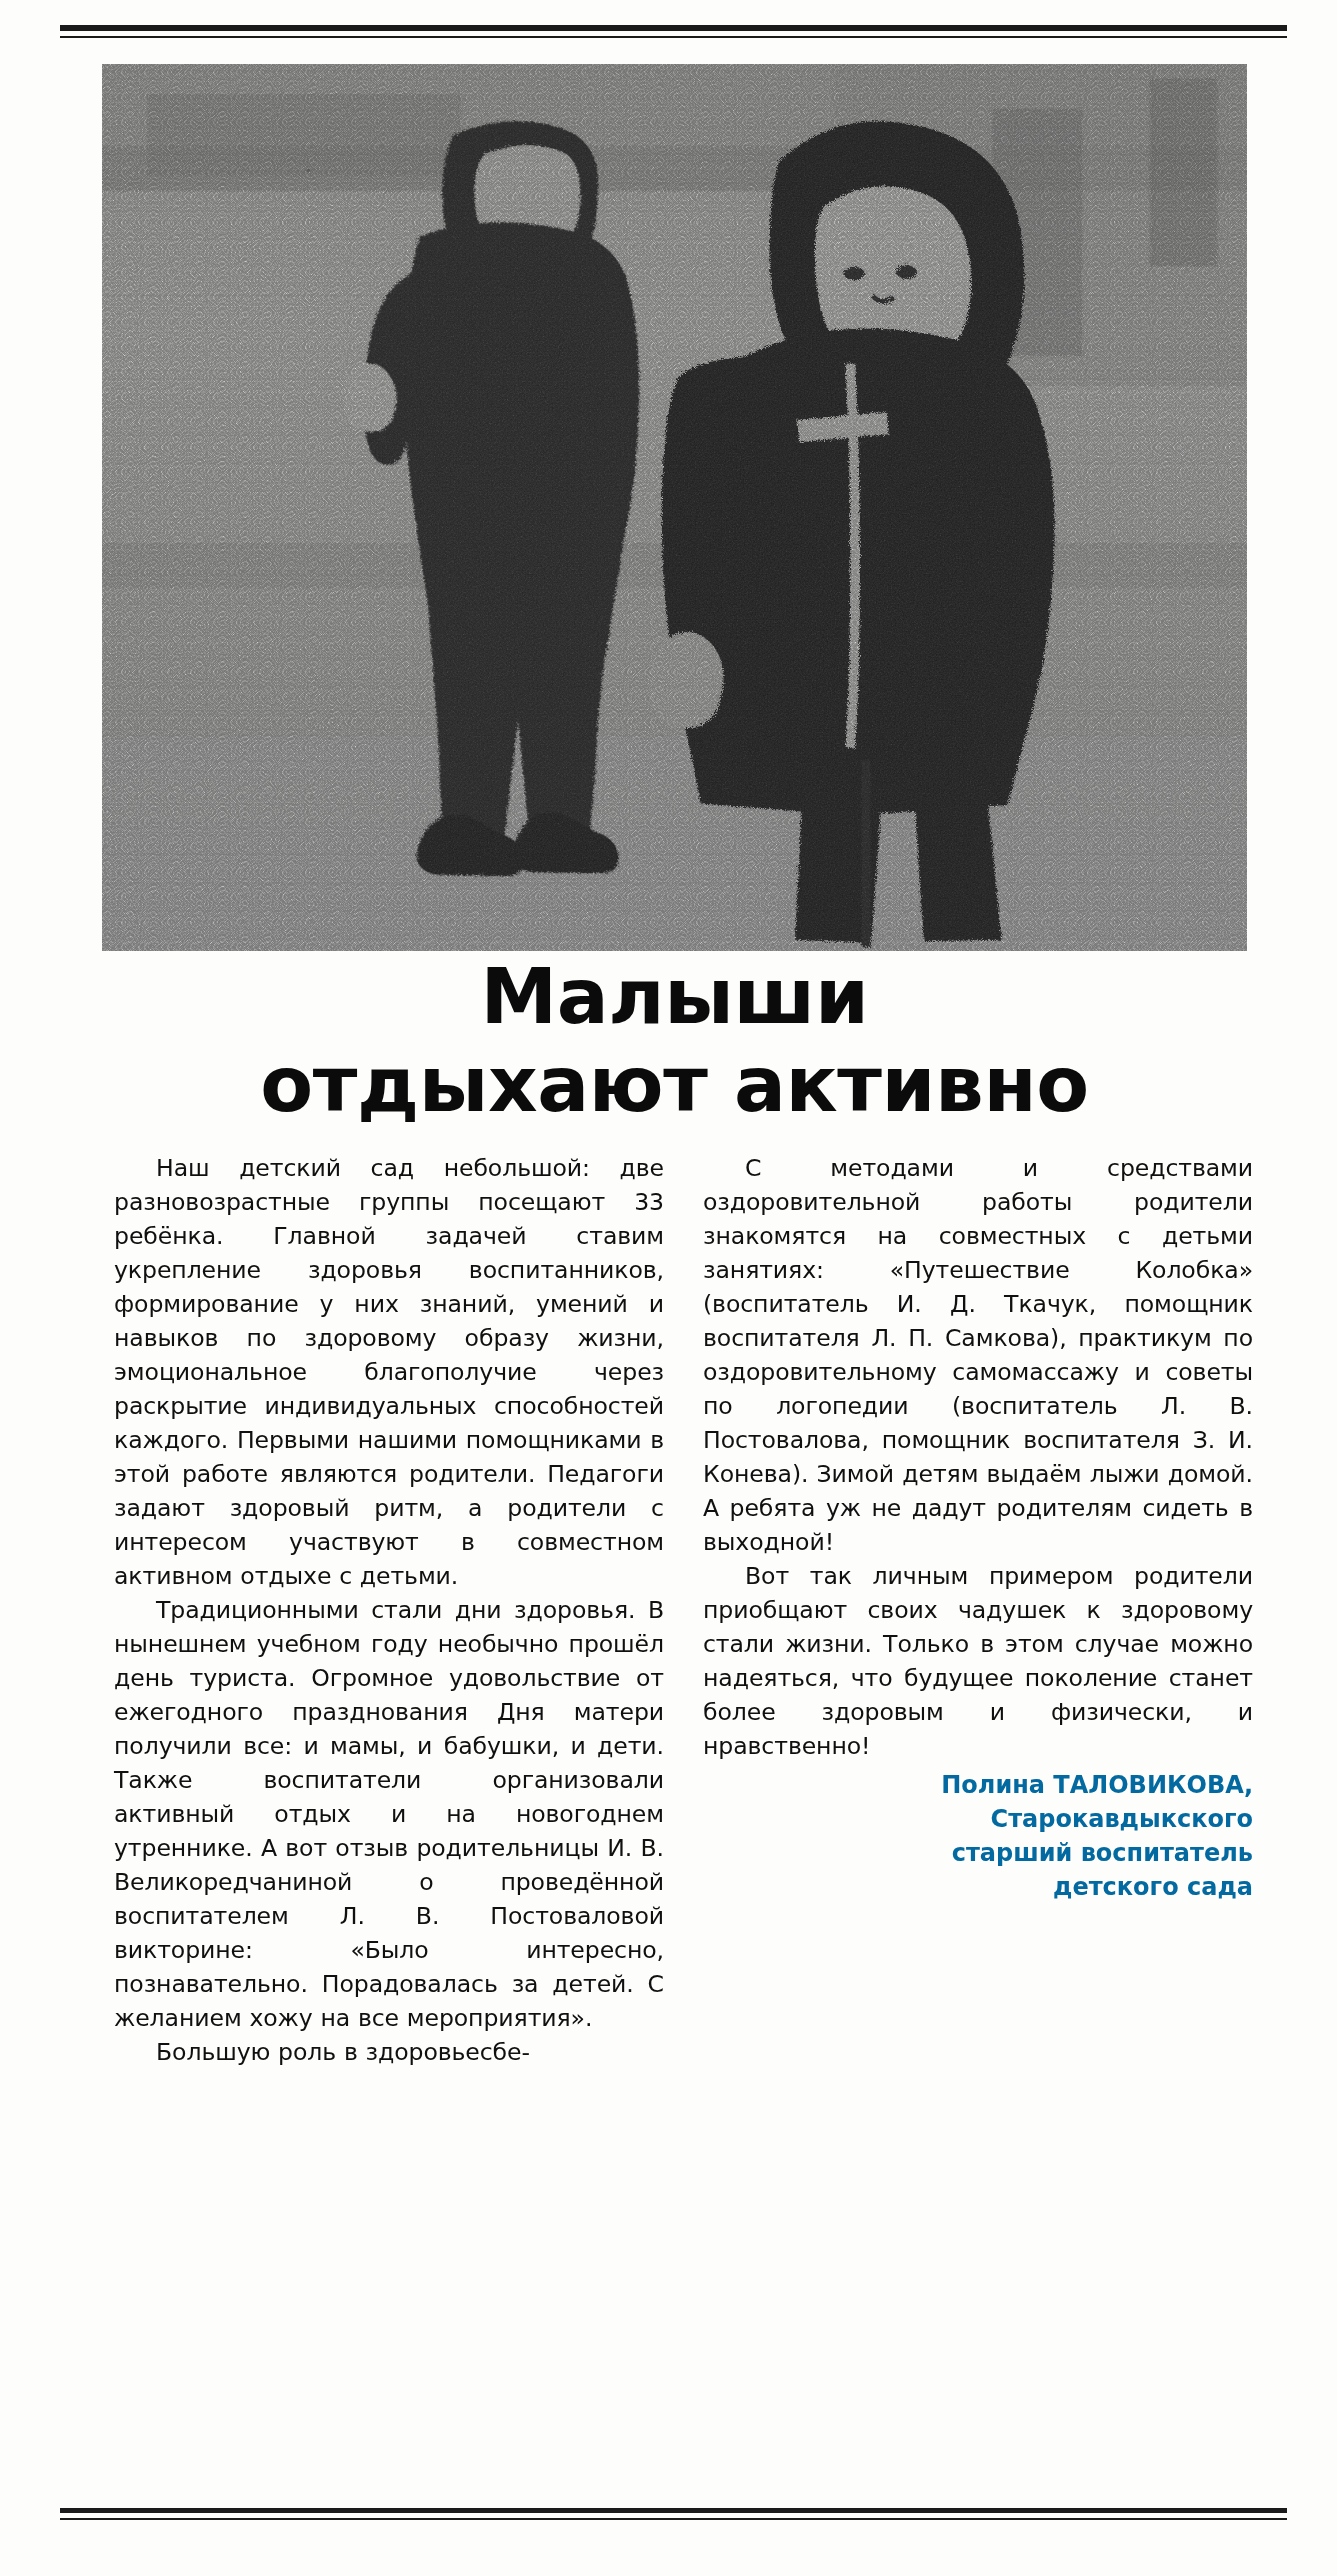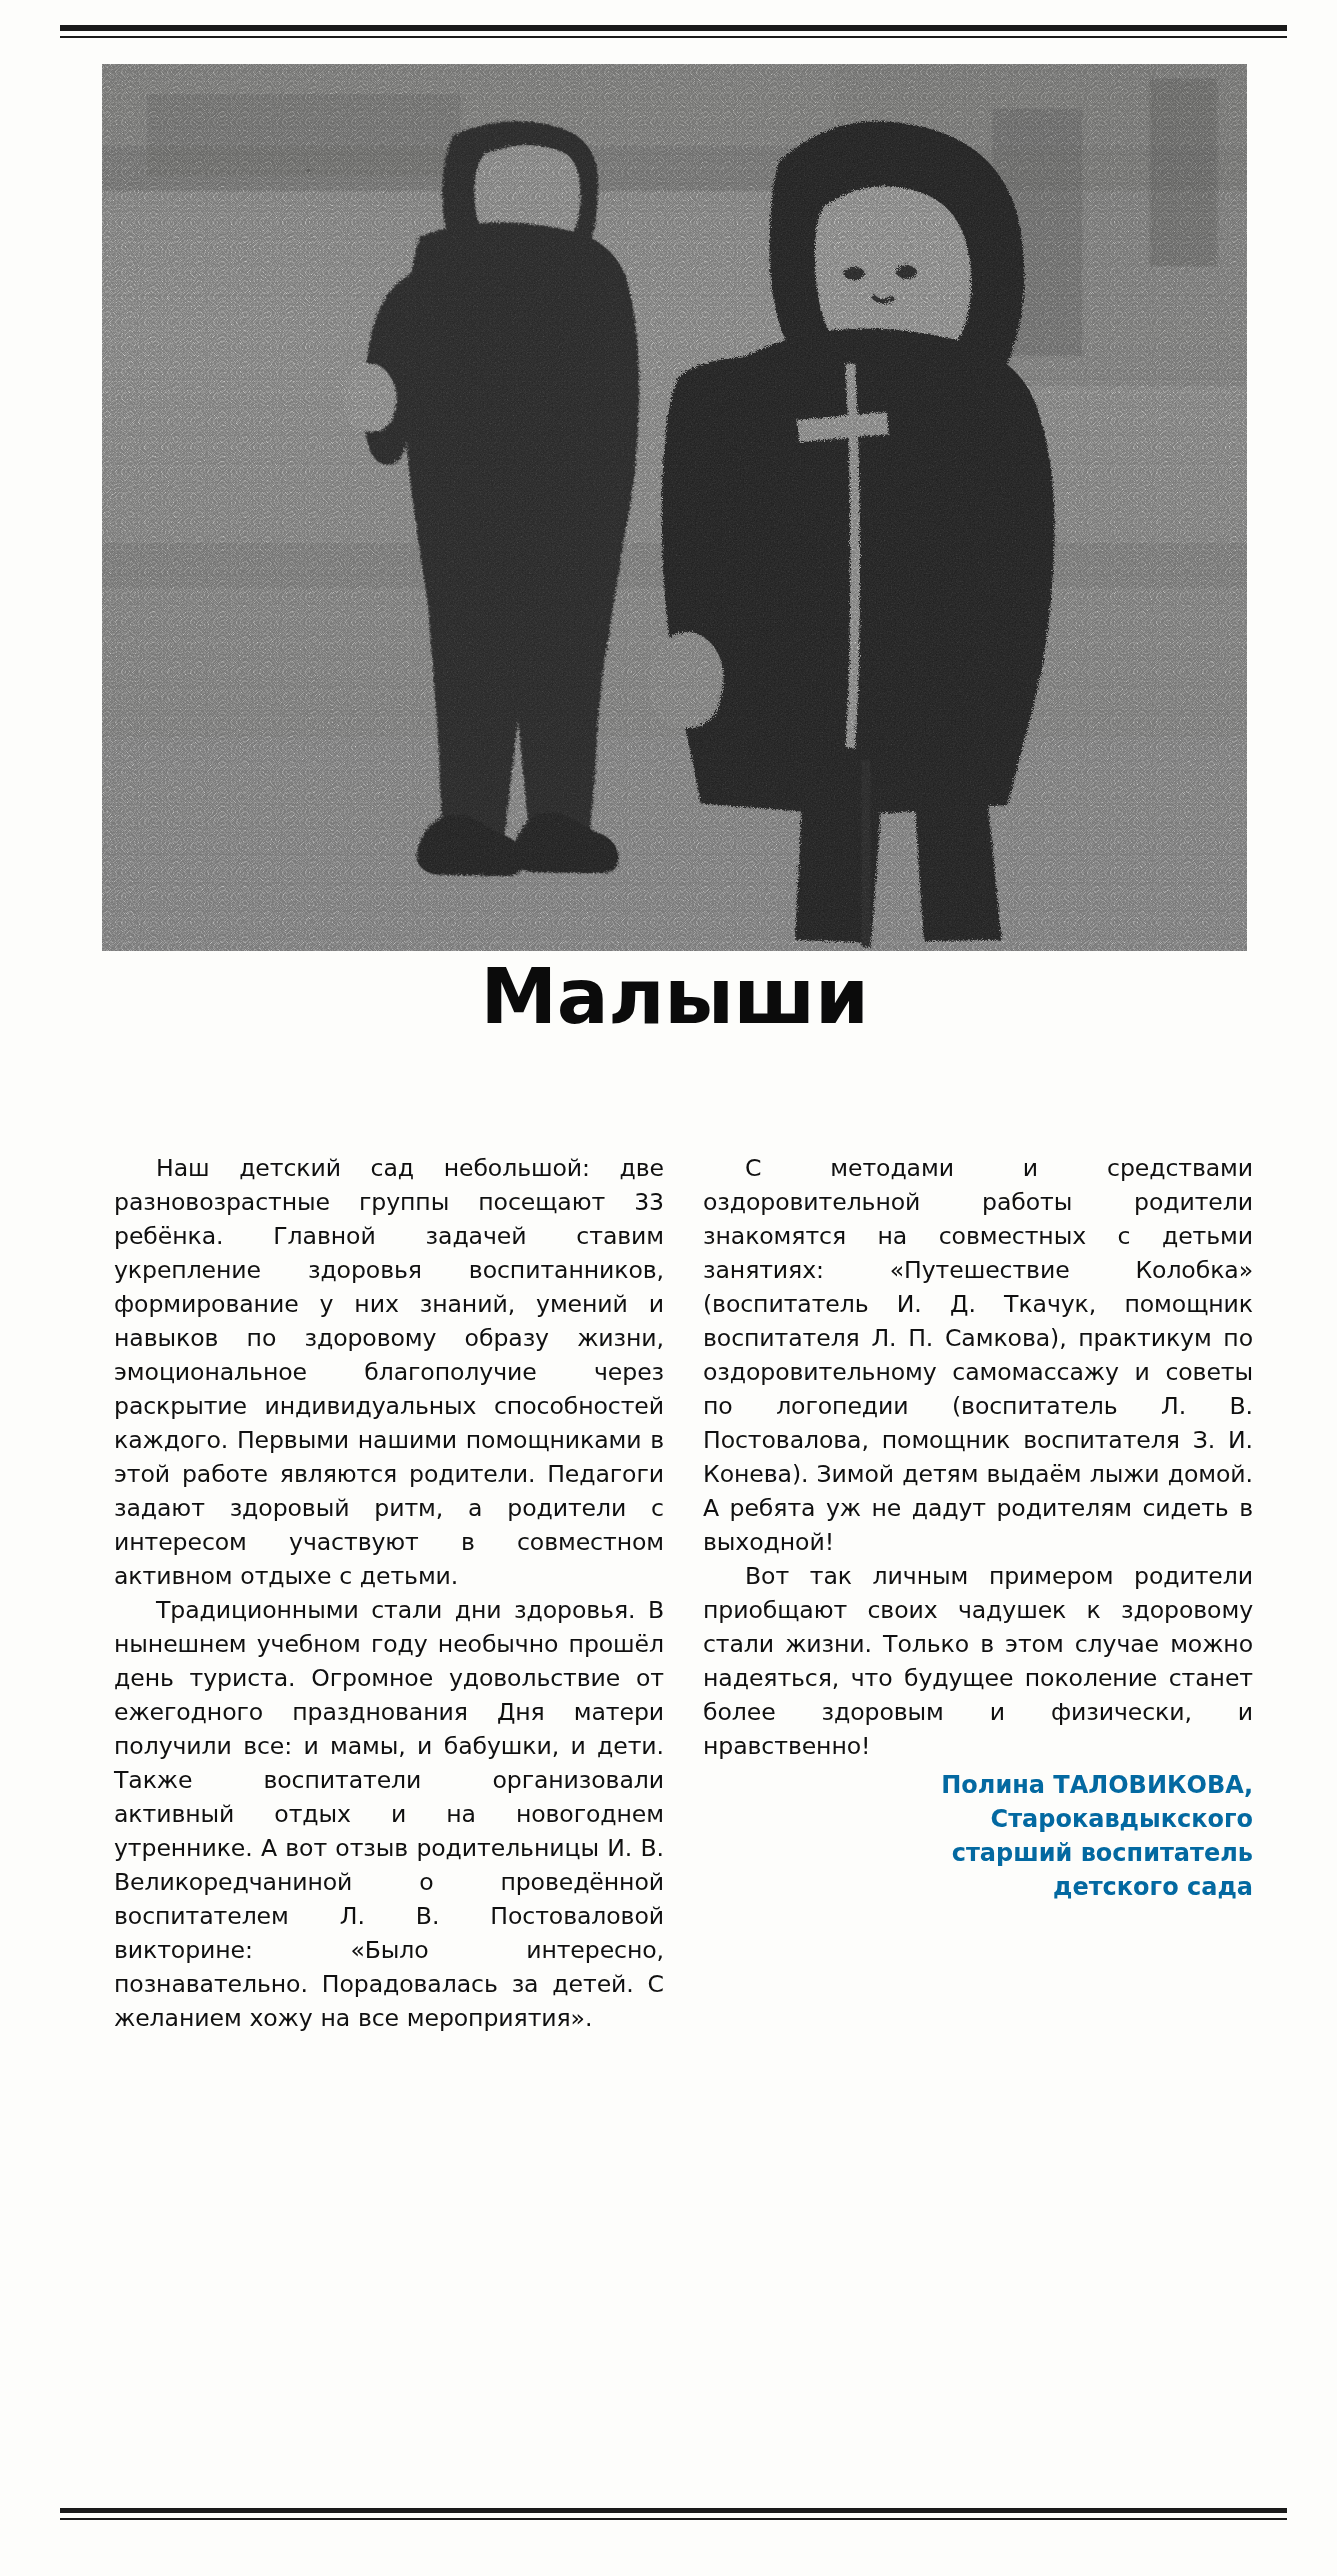--- a/index.html
+++ b/index.html
@@ -211,26 +211,28 @@
       </g>
 
       <g filter="url(#grain)" opacity=".55">
         <rect x="0" y="0" width="1530" height="1185" fill="#555"></rect>
       </g>
     </svg>
     <div class="speckle"></div>
   </div>
 
   <div class="headline headline-1">Малыши</div>
+  <div class="headline headline-2">отдыхают активно</div>
 
   <div class="columns">
 
     <div class="col col-left">
       <p class="body">Наш детский сад небольшой: две разновозрастные группы посещают 33 ребёнка. Главной задачей ставим укрепление здоровья воспитанников, формирование у них знаний, умений и навыков по здоровому образу жизни, эмоциональное благополучие через раскрытие индивидуальных способностей каждого. Первыми нашими помощниками в этой работе являются родители. Педагоги задают здоровый ритм, а родители с интересом участвуют в совместном активном отдыхе с детьми.</p>
       <p class="body">Традиционными стали дни здоровья. В нынешнем учебном году необычно прошёл день туриста. Огромное удовольствие от ежегодного празднования Дня матери получили все: и мамы, и бабушки, и дети. Также воспитатели организовали активный отдых и на новогоднем утреннике. А вот отзыв родительницы И. В. Великоредчаниной о проведённой воспитателем Л. В. Постоваловой викторине: «Было интересно, познавательно. Порадовалась за детей. С желанием хожу на все мероприятия».</p>
+      <p class="body">Большую роль в здоровьесбе-</p>
     </div>
 
     <div class="col col-right">
       <p class="body">С методами и средствами оздоровительной работы родители знакомятся на совместных с детьми занятиях: «Путешествие Колобка» (воспитатель И. Д. Ткачук, помощник воспитателя Л. П. Самкова), практикум по оздоровительному самомассажу и советы по логопедии (воспитатель Л. В. Постовалова, помощник воспитателя З. И. Конева). Зимой детям выдаём лыжи домой. А ребята уж не дадут родителям сидеть в выходной!</p>
       <p class="body">Вот так личным примером родители приобщают своих чадушек к здоровому стали жизни. Только в этом случае можно надеяться, что будущее поколение станет более здоровым и физически, и нравственно!</p>
       <div class="sig">
         <div>Полина ТАЛОВИКОВА,</div>
         <div>Старокавдыкского</div>
         <div>старший воспитатель</div>
         <div>детского сада</div>

